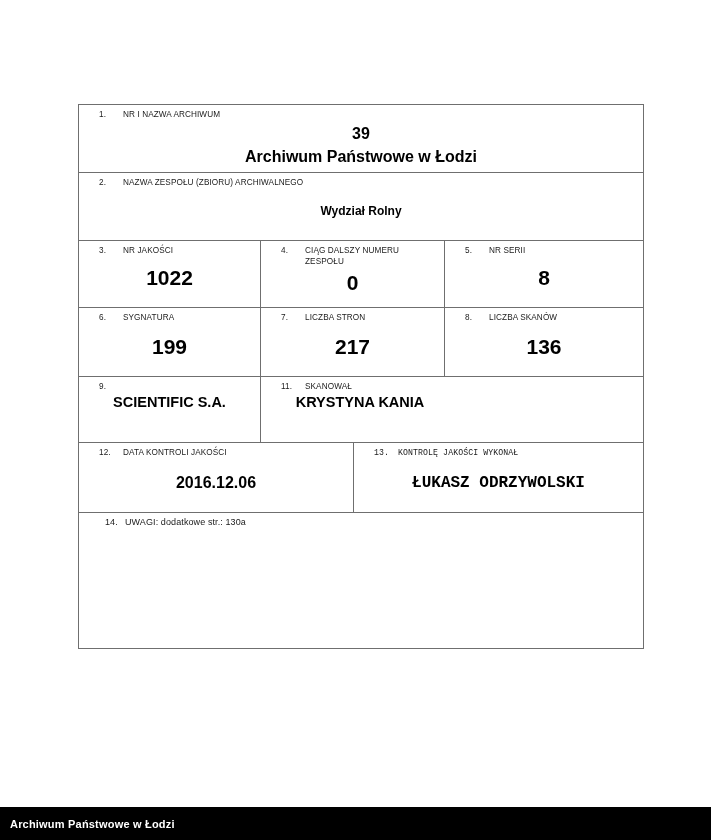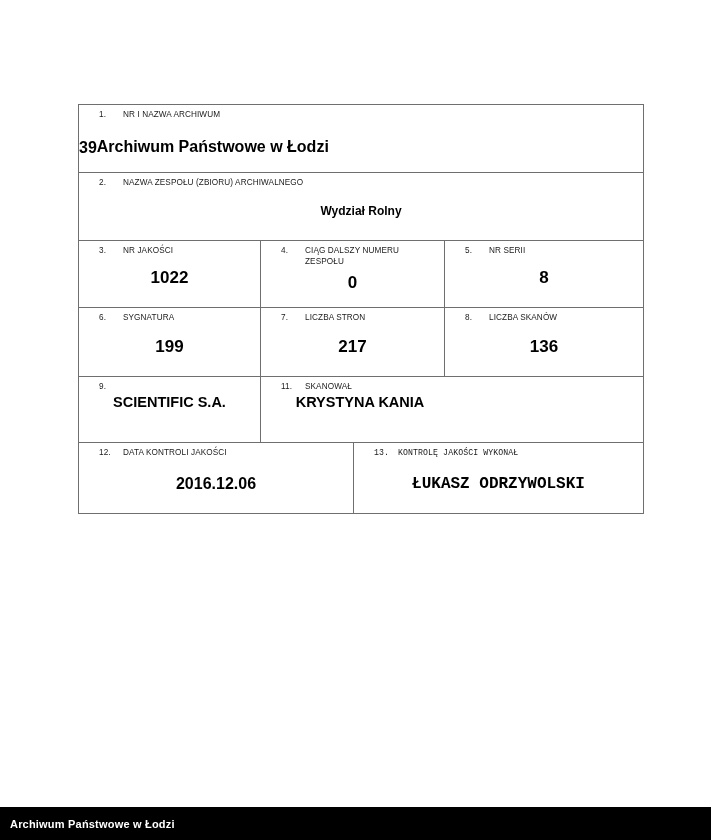--- a/index.html
+++ b/index.html
@@ -74,21 +74,21 @@
     align-items: center;
     justify-content: center;
     font-weight: bold;
     color: #000000;
     text-align: center;
   }
 
   
   .r1 { height: 68px; }
   .r1 .value {
-    flex-direction: row;
+    flex-direction: column;
     justify-content: flex-start;
     padding-top: 2px;
   }
   .v-big  { font-size: 16px; line-height: 23px; }
   .v-big2 { font-size: 16px; line-height: 24px; }
 
   
   .r2 { height: 68px; }
   .r2 .value {
     font-size: 12px;
@@ -96,21 +96,21 @@
   }
 
   
   .r3 { height: 67px; }
   .r4 { height: 69px; }
   .r5 { height: 66px; }
   .c-a { width: 182px; }
   .c-b { width: 184px; }
   .c-c { width: 198px; }
 
-  .v-num { font-size: 17px; }
+  .v-num { font-size: 21px; }
   .v-num-sm { font-size: 16px; }
 
   .r3 .value { padding-bottom: 8px; }
   .r4 .value { padding-bottom: 6px; }
   .r5 .value { padding-bottom: 4px; align-items: flex-start; padding-top: 2px; }
   .r5 .v-num-sm { font-size: 14.5px; }
 
   
   .r6 { height: 70px; }
   .c-d { width: 275px; }
@@ -247,18 +247,27 @@
     </div>
     <div class="cell c-e">
       <div class="label">
         <span class="num">13.</span>
         <span class="cap">KONTROLĘ JAKOŚCI WYKONAŁ</span>
       </div>
       <div class="value">ŁUKASZ ODRZYWOLSKI</div>
     </div>
   </div>
 
+  <div class="row r7">
+    <div class="cell" style="width:564px">
+      <div class="label">
+        <span class="num">14.</span>
+        <span class="cap">UWAGI: dodatkowe str.: 130a</span>
+      </div>
+      <div class="value"></div>
+    </div>
+  </div>
 
 </div>
 
 <div class="footer">
   <div class="footer-text">Archiwum Państwowe w Łodzi</div>
 </div>
 
 </body></html>

